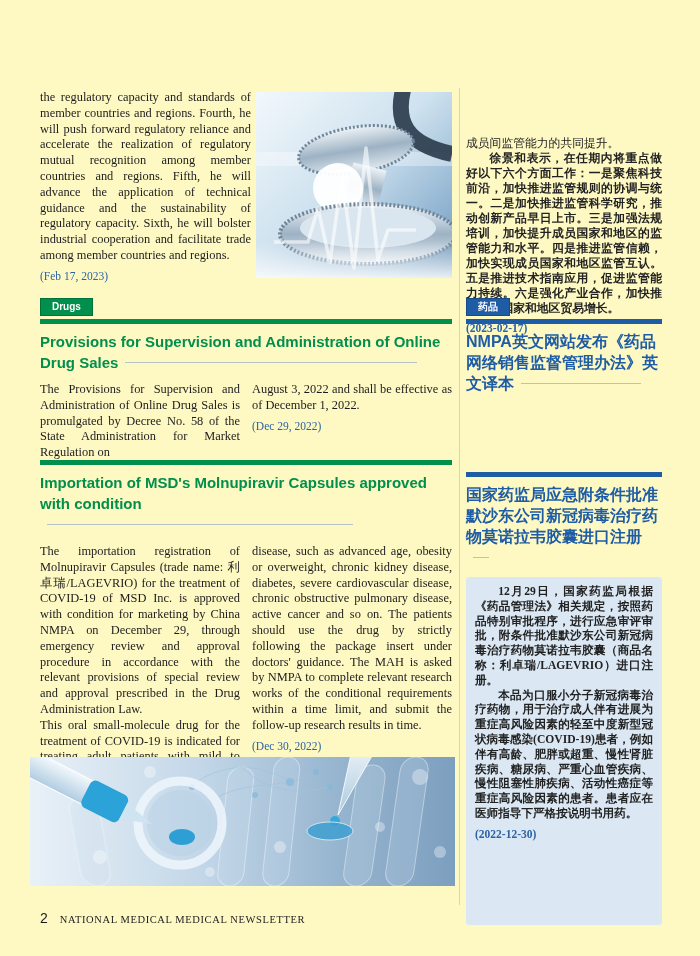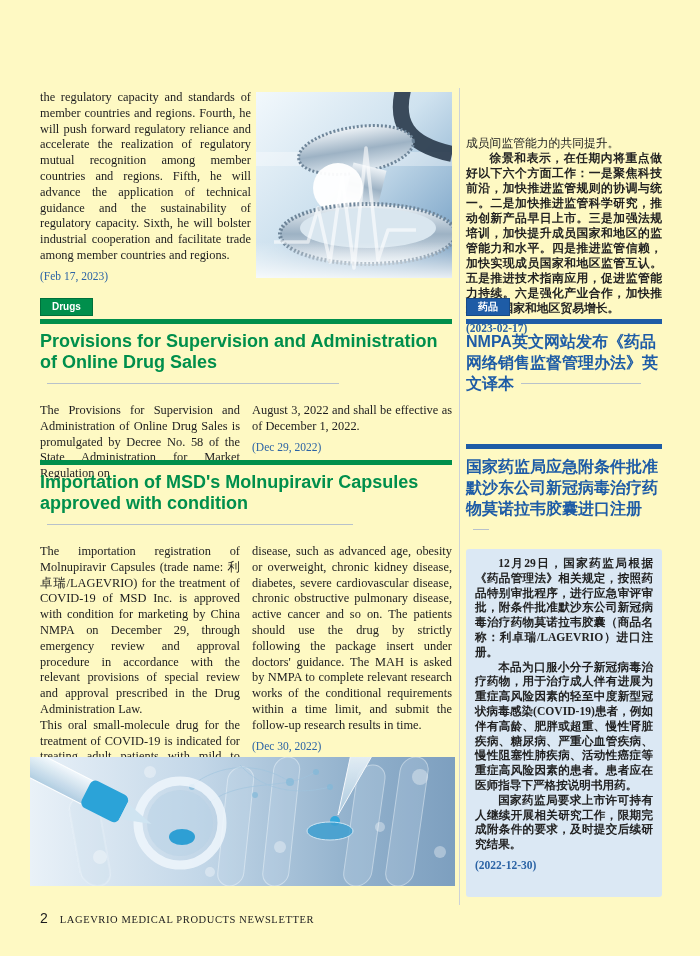--- a/index.html
+++ b/index.html
@@ -18,41 +18,41 @@
             font-weight:bold;font-size:10px;line-height:13px;padding:1px 11px 2px;
             border-radius:0;}
   .tag-green{background:#008f4c;border:1px solid #00713b;}
   .tag-blue{background:#1e5ca6;border:1px solid #174a87;}
   .section-bar{height:5px;margin-top:3px;}
   .bar-green{background:#008f4c;}
   .bar-blue{background:#1e5ca6;}
 
   
   .headline{font-family:"Liberation Sans",sans-serif;font-weight:bold;margin:7px 0 9px;}
-  .hl-green{color:#008f4c;font-size:18px;line-height:21px;}
+  .hl-green{color:#008f4c;font-size:15px;line-height:21px;}
   .hl-blue{color:#1e5ca6;font-size:16px;line-height:21px;}
   .rule-after::after{content:"";display:inline-block;height:0;border-top:1px solid #b8c2cb;
                      margin-left:7px;vertical-align:5px;}
   .hl-a1::after{width:292px;}
   .hl-a2::after{width:306px;}
   .hl-r1::after{width:120px;}
   .hl-r2::after{width:16px;}
 
   
   .abs{position:absolute;}
   .intro-left{left:40px;top:90px;width:211px;}
   .photo-top{left:256px;top:92px;width:196px;height:186px;}
   .divider-v{left:459px;top:88px;width:1px;height:817px;background:#cdd3d8;}
   .right-col{left:466px;width:196px;}
   .right-intro{top:104px;margin-top:32px;}
   .sec{left:40px;width:412px;}
   .sec-1{top:296px;}
   .sec-2{top:460px;}
   .rsec-1{top:296px;}
-  .rsec-2{top:444px;}
+  .rsec-2{top:472px;}
 
   .two-col{display:flex;gap:12px;margin-top:2px;}
   .col{flex:1;}
 
   .panel{background:#dbe8f4;border-radius:3px;padding:8px 9px;}
   .panel-tall{min-height:348px;box-sizing:border-box;}
   .panel .cn-text{font-size:11.6px;line-height:14.8px;}
 
   .photo-bottom{left:30px;top:757px;width:425px;height:129px;}
 
@@ -146,21 +146,20 @@
     <div class="section-bar bar-blue"></div>
     <h3 class="headline hl-blue rule-after hl-r1">NMPA英文网站发布《药品网络销售监督管理办法》英文译本</h3>
   </div>
 
   <div class="abs right-col rsec-2">
     <div class="section-bar bar-blue" style="margin-top:0"></div>
     <h3 class="headline hl-blue rule-after hl-r2">国家药监局应急附条件批准默沙东公司新冠病毒治疗药物莫诺拉韦胶囊进口注册</h3>
     <div class="panel panel-tall">
       <div class="cn-text indent">12月29日，国家药监局根据《药品管理法》相关规定，按照药品特别审批程序，进行应急审评审批，附条件批准默沙东公司新冠病毒治疗药物莫诺拉韦胶囊（商品名称：利卓瑞/LAGEVRIO）进口注册。</div>
       <div class="cn-text indent">本品为口服小分子新冠病毒治疗药物，用于治疗成人伴有进展为重症高风险因素的轻至中度新型冠状病毒感染(COVID-19)患者，例如伴有高龄、肥胖或超重、慢性肾脏疾病、糖尿病、严重心血管疾病、慢性阻塞性肺疾病、活动性癌症等重症高风险因素的患者。患者应在医师指导下严格按说明书用药。</div>
-      <div class="cn-text indent">国家药监局要求上市许可持有人继续开展相关研究工作，限期完成附条件的要求，及时提交后续研究结果。</div>
       <div class="date-line date-bold">(2022-12-30)</div>
     </div>
   </div>
 
   <svg class="abs photo-bottom" viewBox="0 0 425 129" preserveAspectRatio="none" aria-hidden="true">
     <defs>
       <linearGradient id="bg2" x1="0" y1="0" x2="1" y2="0">
         <stop offset="0" stop-color="#e9f1f8"></stop>
           <stop offset="0.4" stop-color="#c3d7e8"></stop>
         <stop offset="0.75" stop-color="#93b2cd"></stop>
@@ -208,16 +207,16 @@
         <circle cx="410" cy="95" r="6"></circle>
       <circle cx="70" cy="100" r="7"></circle>
         <circle cx="180" cy="115" r="5"></circle>
         <circle cx="350" cy="70" r="5"></circle>
       <circle cx="250" cy="90" r="6"></circle>
     </g>
   </svg>
 
   <div class="abs footer">
     <span class="page-num">2</span>
-    <span class="footer-title">LAGEVRIO MEDICAL PRODUCTS NEWSLETTER</span>
+    <span class="footer-title">NATIONAL MEDICAL MEDICAL NEWSLETTER</span>
   </div>
 
 </div>
 
 </body></html>

